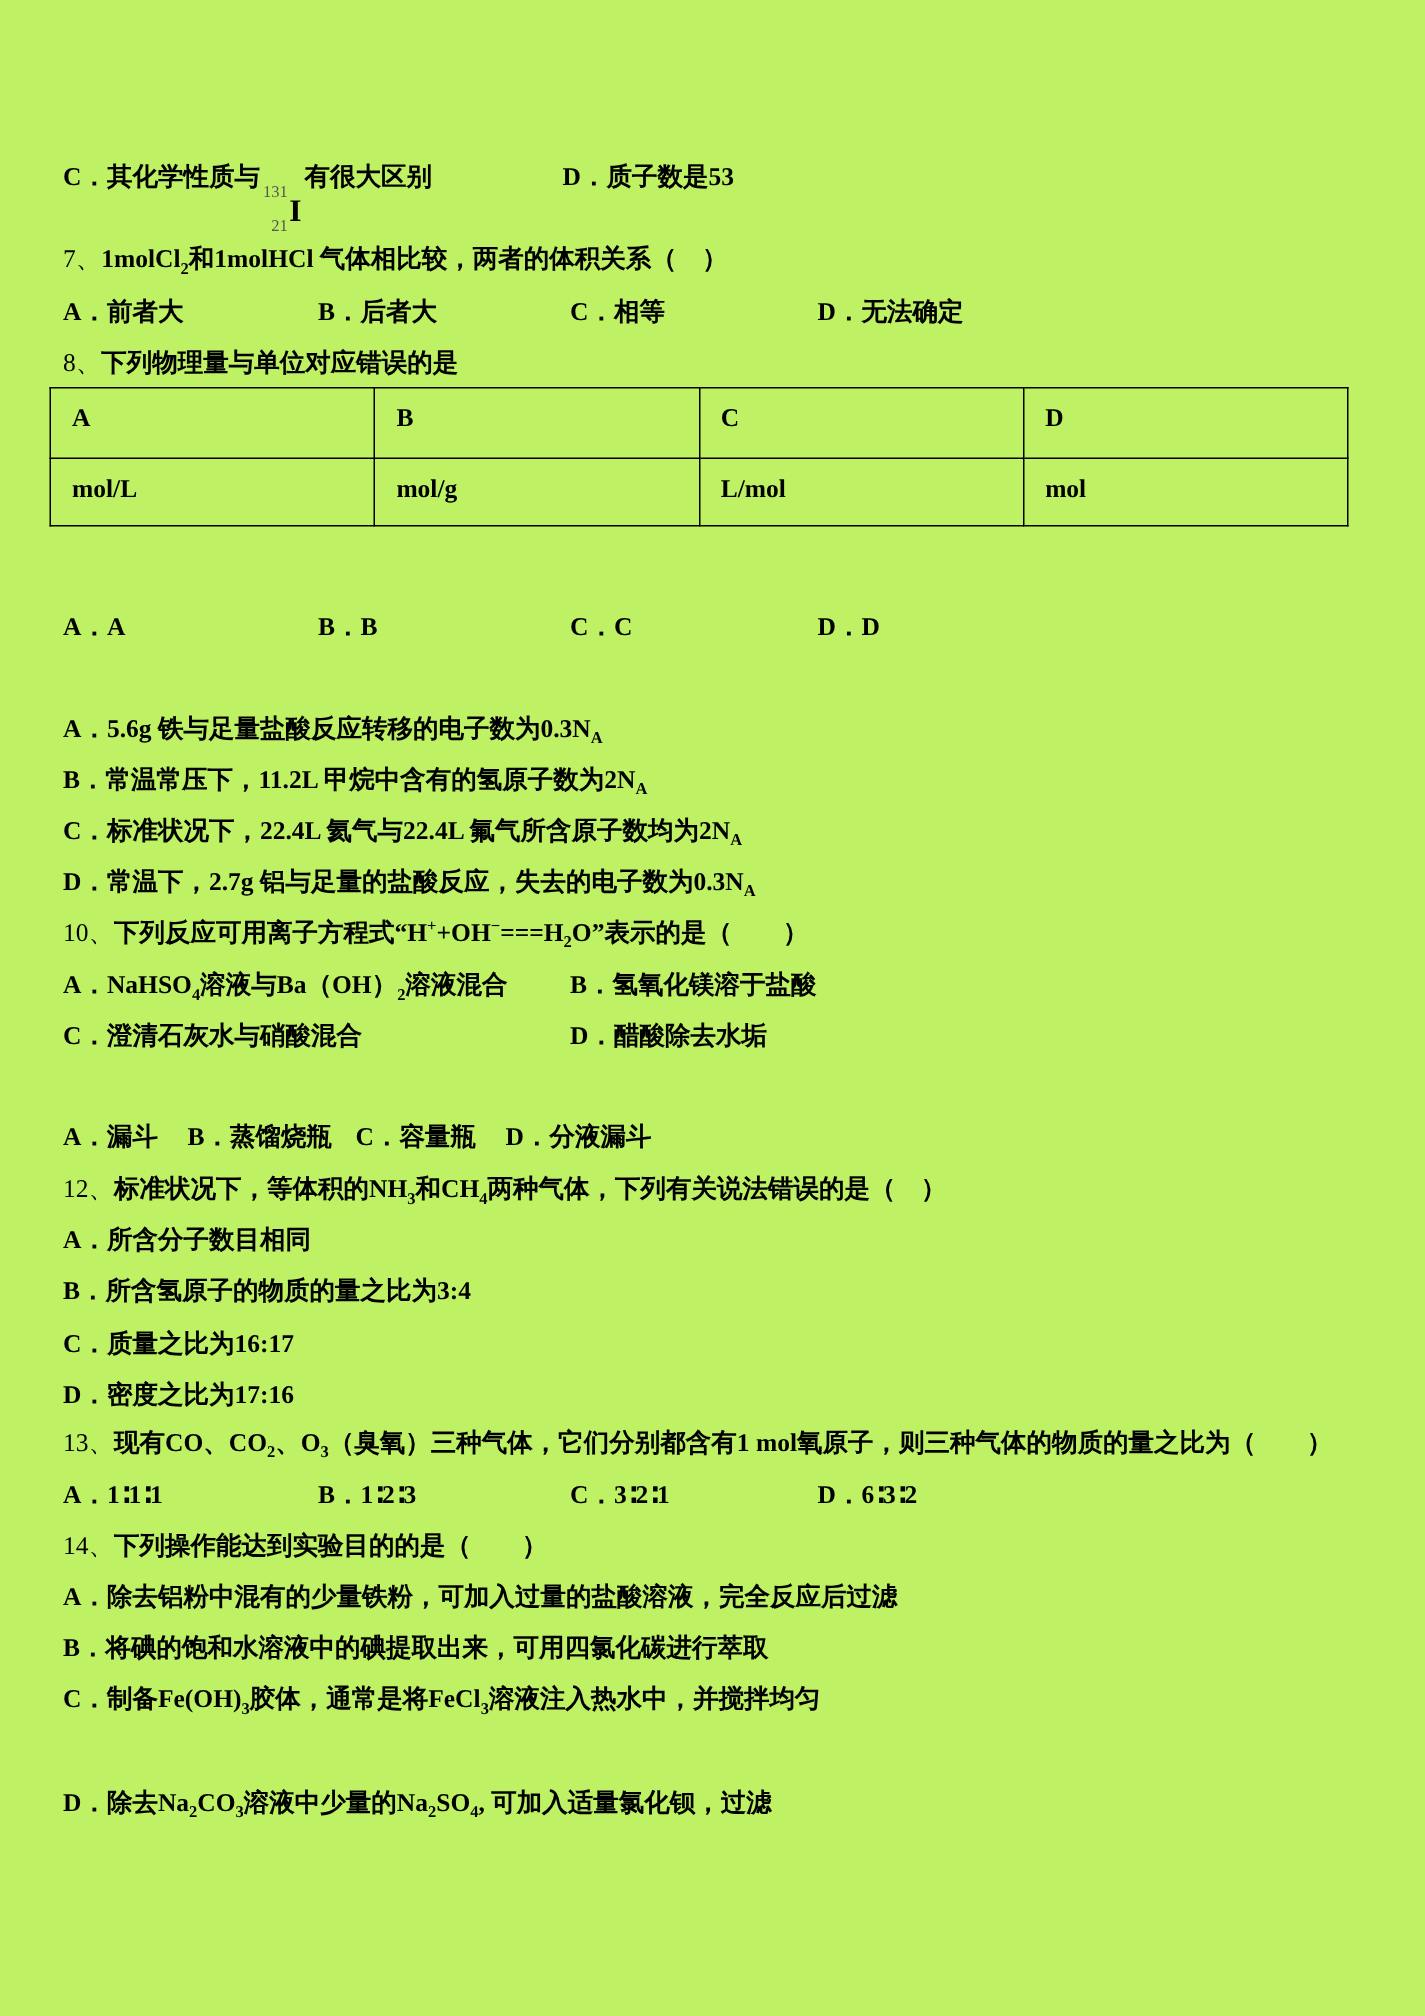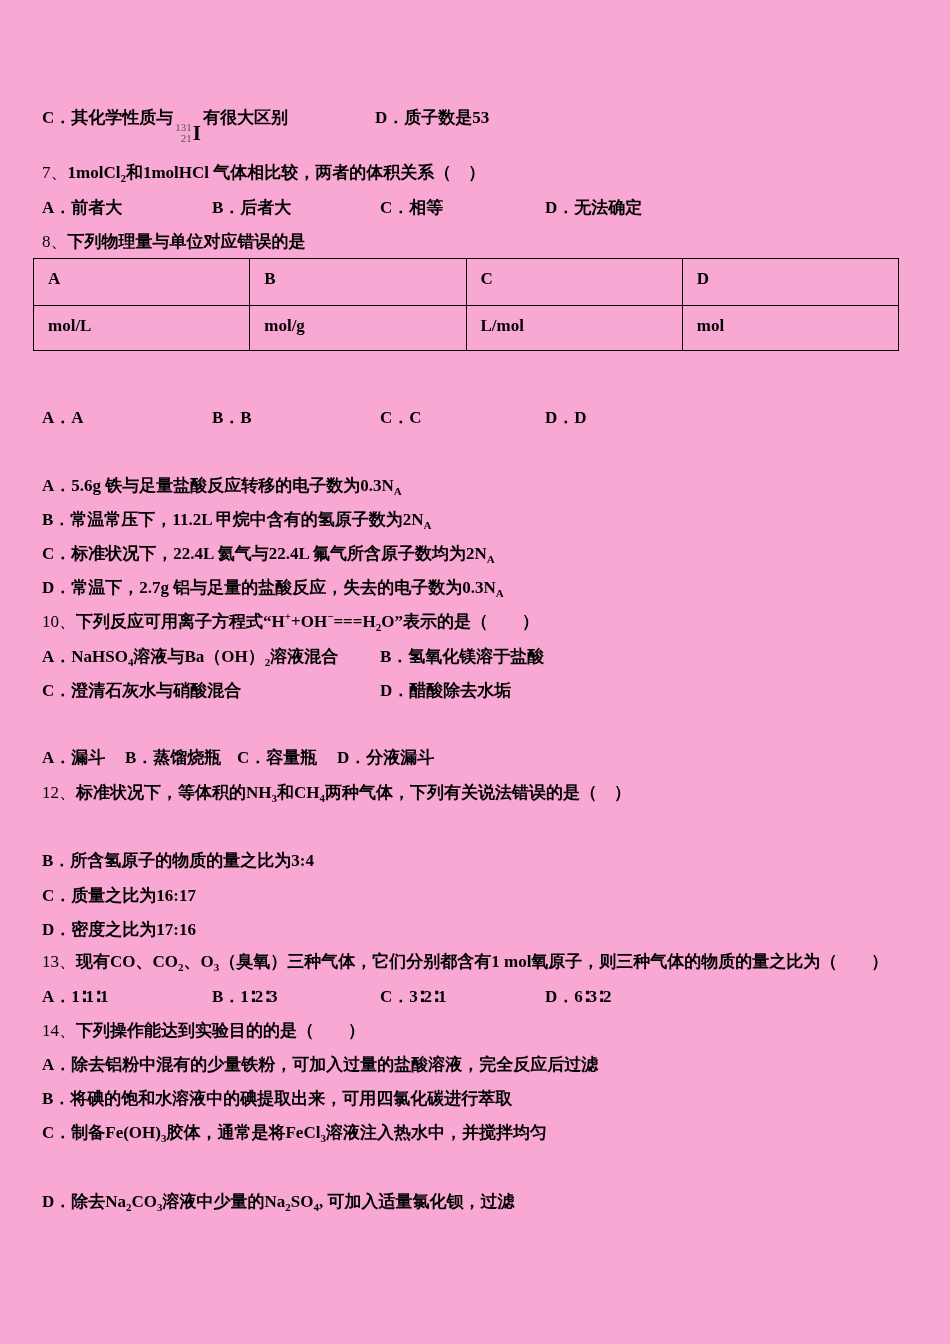--- a/index.html
+++ b/index.html
@@ -1,40 +1,40 @@
 <!DOCTYPE html>
 <html><head>
 <meta charset="utf-8">
 <style>
   html,body{margin:0;padding:0;background:#e8e8e8;}
   .page{
     position:relative;
     width:950px;height:1344px;
     margin:0 auto;
-    background:#f9a8d4;
+    background:#bef264;
     font-family:"Liberation Serif","DejaVu Serif",serif;
     color:#000;
     overflow:hidden;
   }
   .line{
     position:absolute;
     left:42px;
     width:885px;
     font-size:17px;
     font-weight:bold;
     line-height:23px;
     white-space:nowrap;
   }
   .qnum{font-weight:normal;}
   .opt{position:absolute;top:0;}
   sub{font-size:11px;line-height:0;}
   sup{font-size:11px;line-height:0;}
   
   .iso-wrap{display:inline-flex;align-items:center;margin:0 2px;vertical-align:-8px;}
-  .iso-nums{display:inline-flex;flex-direction:column;align-items:flex-end;line-height:1;margin-right:1px;}
+  .iso-nums{display:inline-flex;flex-direction:column;align-items:flex-end;line-height:1;margin-right:1px;gap:12px;}
   .iso-nums .n{font-size:11px;font-weight:normal;color:#555;}
   .iso-sym{font-size:21px;font-weight:bold;}
   
   .qtable{
     position:absolute;
     top:258px;left:33px;
     width:866px;
     border-collapse:collapse;
     table-layout:fixed;
   }
@@ -125,20 +125,21 @@
   <div class="line" style="top:746px">
     <span class="opt" style="left:0">A．漏斗</span>
     <span class="opt" style="left:83px">B．蒸馏烧瓶</span>
     <span class="opt" style="left:195px">C．容量瓶</span>
     <span class="opt" style="left:295px">D．分液漏斗</span>
   </div>
 
   <div class="line" style="top:781px">
     <span class="qnum">12、</span><span>标准状况下，等体积的NH<sub>3</sub>和CH<sub>4</sub>两种气体，下列有关说法错误的是（　）</span>
   </div>
+  <div class="line" style="top:815px">A．所含分子数目相同</div>
   <div class="line" style="top:849px">B．所含氢原子的物质的量之比为3:4</div>
   <div class="line" style="top:884px">C．质量之比为16:17</div>
   <div class="line" style="top:918px">D．密度之比为17:16</div>
 
   <div class="line" style="top:950px">
     <span class="qnum">13、</span><span>现有CO、CO<sub>2</sub>、O<sub>3</sub>（臭氧）三种气体，它们分别都含有1 mol氧原子，则三种气体的物质的量之比为（　　）</span>
   </div>
   <div class="line" style="top:985px">
     <span class="opt" style="left:0">A．1∶1∶1</span>
     <span class="opt" style="left:170px">B．1∶2∶3</span>

